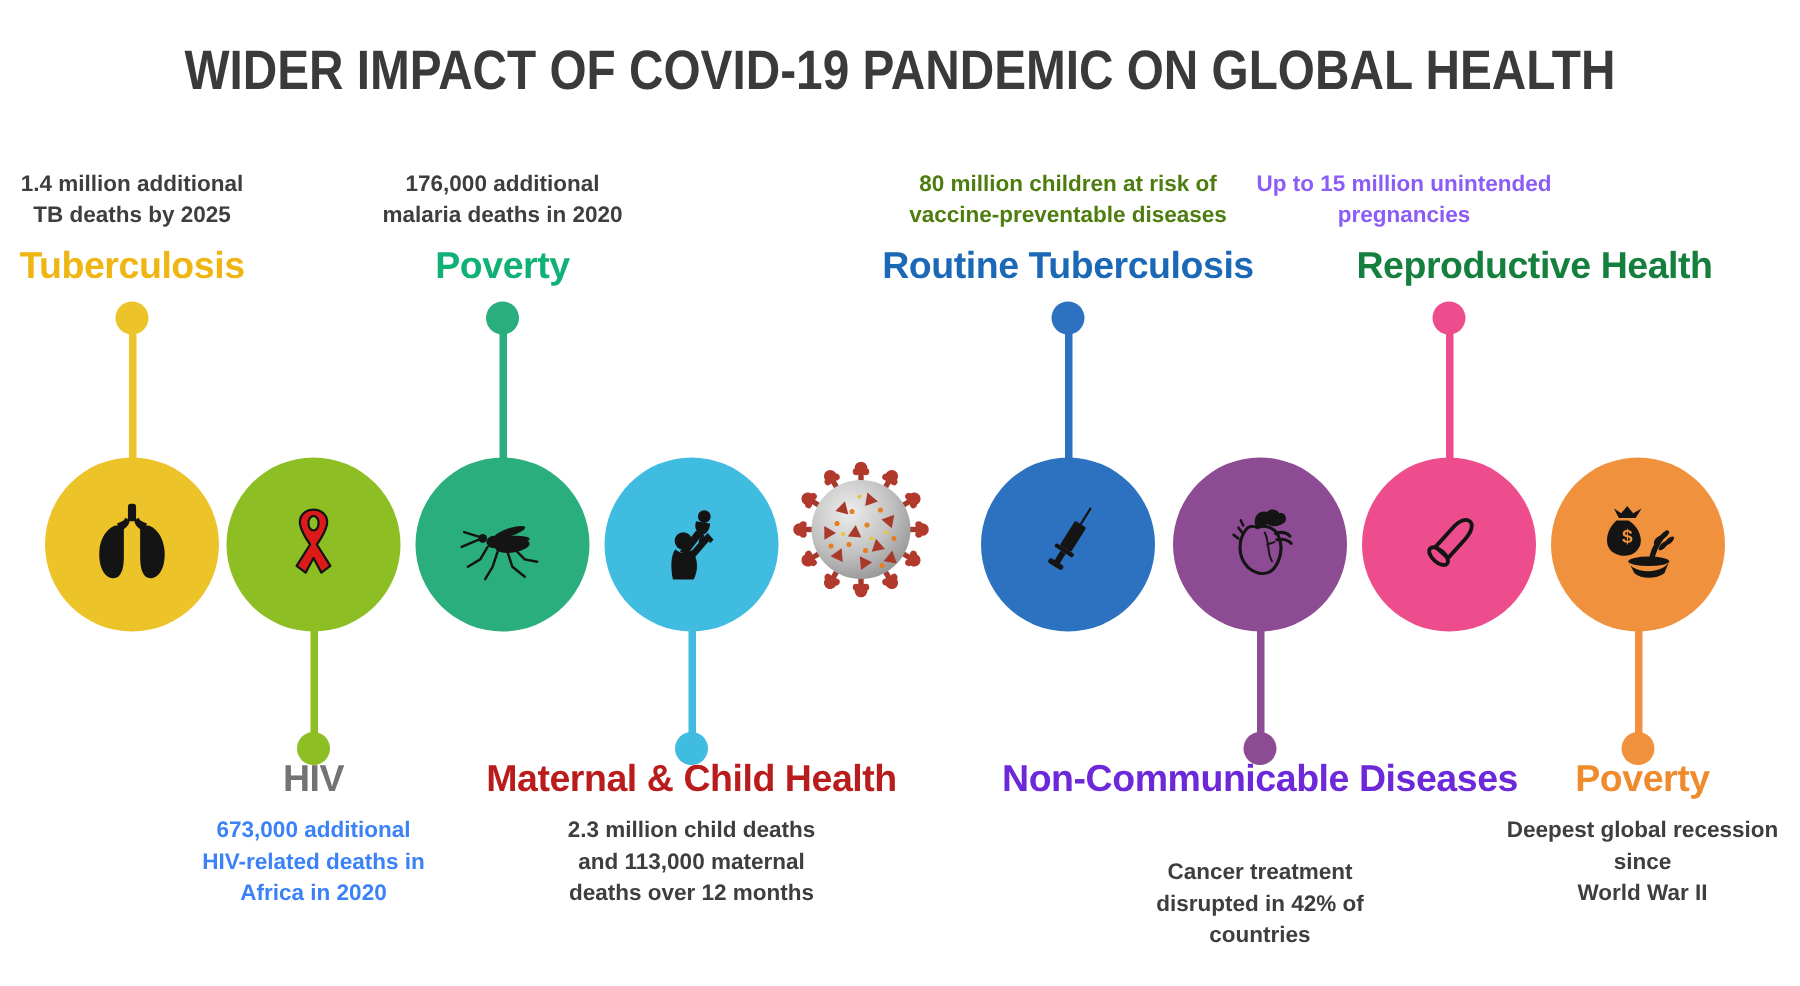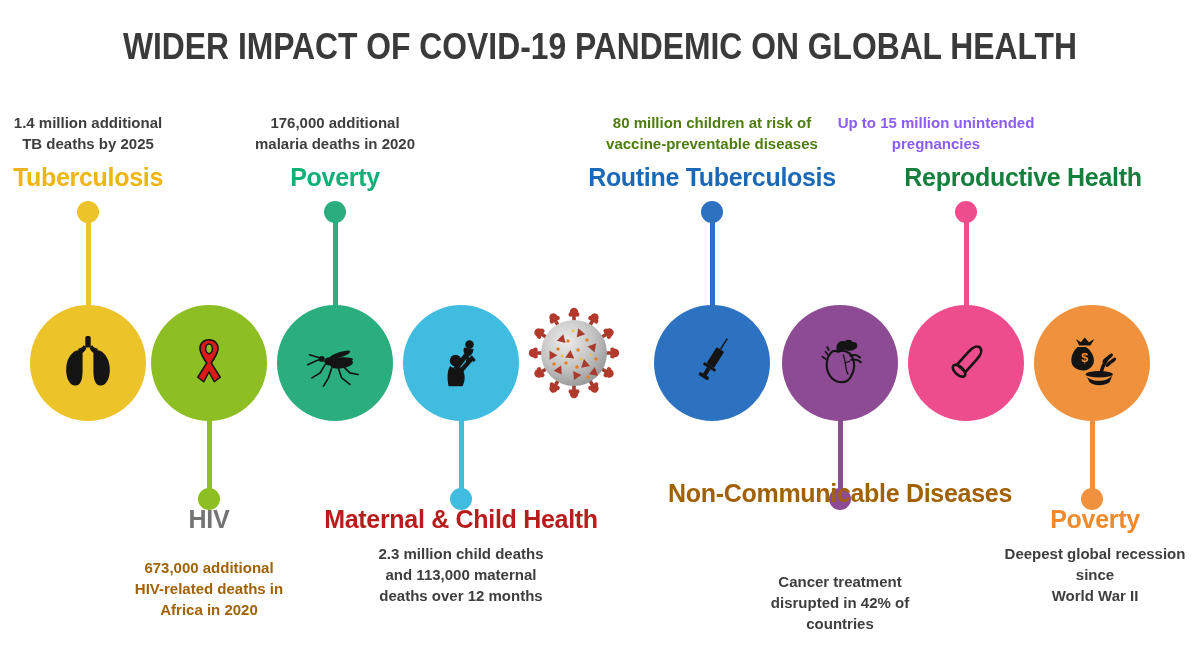--- a/index.html
+++ b/index.html
@@ -63,21 +63,21 @@
       <svg width="60" height="60" viewBox="-40 -40 80 80">
         <g stroke="#141414" stroke-width="2" stroke-linejoin="round">
           <path fill="#dd1a1a" d="M0,-31 C-8,-31 -13,-25 -12,-18 C-11,-13 -8,-7 -3,0 L-15,19 L-7,25 L0,12 L7,25 L15,19 L3,0 C8,-7 11,-13 12,-18 C13,-25 8,-31 0,-31 Z"></path>
           <ellipse cx="0" cy="-19" rx="4.5" ry="6.5" fill="#8dbe23"></ellipse>
         </g>
       </svg>
     </div>
     <div class="abs vline" style="left: 206.5px; top: 416px; height: 84px; background: rgb(141, 190, 35);"></div>
     <div class="abs dot" style="left: 198px; top: 488px; background: rgb(141, 190, 35);"></div>
     <div class="abs label" style="left: 29px; top: 505px; width: 360px; color: #737373;">HIV</div>
-    <div class="abs stat" style="left: 69px; top: 557px; width: 280px; color: #a16207;">673,000 additional
+    <div class="abs stat" style="left: 69px; top: 543px; width: 280px; color: #3b82f6;">673,000 additional
 HIV-related deaths in
 Africa in 2020</div>
   </section>
 
   
   <section>
     <div class="abs stat" style="left: 195px; top: 112px; width: 280px; color: rgb(62, 62, 62);">176,000 additional
 malaria deaths in 2020</div>
     <div class="abs label" style="left: 155px; top: 163px; width: 360px; color: rgb(16, 177, 118);">Poverty</div>
     <div class="abs vline" style="left: 332.5px; top: 212px; height: 98px; background: rgb(43, 174, 125);"></div>
@@ -276,21 +276,21 @@
         <g stroke="#141414" stroke-width="2.2" stroke-linecap="round">
           <line x1="-18" y1="-14" x2="-15" y2="-10"></line>
           <line x1="-22" y1="-8" x2="-18" y2="-5"></line>
           <line x1="-16" y1="-20" x2="-14" y2="-16"></line>
         </g>
         <path d="M4,-10 C8,-2 6,8 10,14 M6,0 L12,-2" stroke="#141414" stroke-width="1.6" fill="none" stroke-linecap="round"></path>
       </svg>
     </div>
     <div class="abs vline" style="left: 837.5px; top: 416px; height: 84px; background: rgb(140, 75, 146);"></div>
     <div class="abs dot" style="left: 829px; top: 488px; background: rgb(140, 75, 146);"></div>
-    <div class="abs label" style="left: 660px; top: 479px; width: 360px; color: #a16207;">Non-Communicable Diseases</div>
+    <div class="abs label" style="left: 660px; top: 505px; width: 360px; color: #6d28d9;">Non-Communicable Diseases</div>
     <div class="abs stat" style="left: 700px; top: 543px; width: 280px; color: rgb(62, 62, 62); margin-top: 28px;">Cancer treatment
 disrupted in 42% of
 countries</div>
   </section>
 
   
   <section>
     <div class="abs stat" style="left: 796px; top: 112px; width: 280px; color: #8b5cf6;">Up to 15 million unintended
 pregnancies</div>
     <div class="abs label" style="left: 799px; top: 163px; width: 360px; color: #15803d; padding-left: 44px;">Reproductive Health</div>

